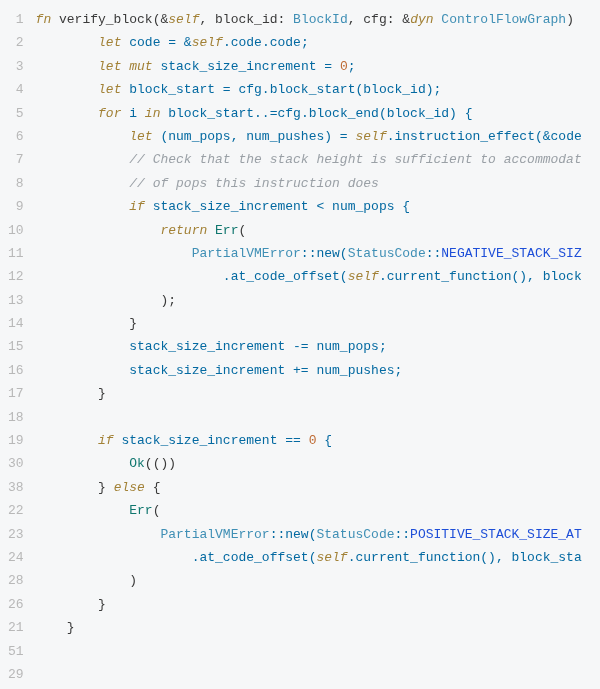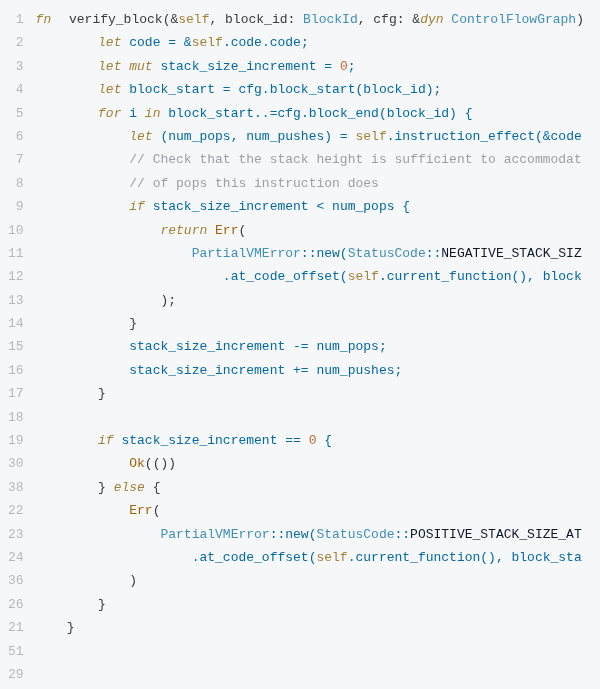--- a/index.html
+++ b/index.html
@@ -36,29 +36,29 @@
       flex: 1 1 auto;
       white-space: pre;
       overflow: hidden;
       color: #3a3a3a;
     }
     .code .line {
       display: block;
       height: 23.4px;
     }
     .kw { color: #a28136; font-style: italic; }
-    .fn-name { color: #3a3a3a; margin-left: 10px; }
-    .self { color: #a28136; }
+    .fn-name { color: #3a3a3a; }
+    .self { color: #a28136; font-style: italic; }
     .type { color: #3f8fb5; }
     .num { color: #be6a33; }
     .paren { color: #3a3a3a; }
-    .comment { color: #9aa0a6; }
+    .comment { color: #9aa0a6; font-style: italic; }
     .ident { color: #0369a1; }
-    .variant { color: #a16207; }
-    .constant { color: #0f172a; }
+    .variant { color: #0f766e; }
+    .constant { color: #1d4ed8; }
   </style>
 </head>
 <body>
 
 <div class="code-block">
   <div class="gutter">
       <span class="line-num">1</span>
       <span class="line-num">2</span>
       <span class="line-num">3</span>
       <span class="line-num">4</span>
@@ -75,20 +75,20 @@
       <span class="line-num">15</span>
       <span class="line-num">16</span>
       <span class="line-num">17</span>
       <span class="line-num">18</span>
       <span class="line-num">19</span>
       <span class="line-num">30</span>
       <span class="line-num">38</span>
       <span class="line-num">22</span>
       <span class="line-num">23</span>
       <span class="line-num">24</span>
-      <span class="line-num">36</span>
+      <span class="line-num">28</span>
       <span class="line-num">26</span>
       <span class="line-num">21</span>
       <span class="line-num">51</span>
       <span class="line-num">29</span>
     </div>
   <div class="code"><span class="line"><span class="kw">fn </span><span class="fn-name">verify_block</span><span class="paren">(&amp;</span><span class="self">self</span><span class="paren">, block_id: </span><span class="type">BlockId</span><span class="paren">, cfg: &amp;</span><span class="kw">dyn </span><span class="type">ControlFlowGraph</span><span class="paren">)</span></span><span class="line"><span>        </span><span class="kw">let</span><span class="ident"> code = &amp;</span><span class="self">self</span><span class="ident">.code.code;</span></span><span class="line"><span>        </span><span class="kw">let</span><span class="ident"> </span><span class="kw">mut</span><span class="ident"> stack_size_increment = </span><span class="num">0</span><span class="ident">;</span></span><span class="line"><span>        </span><span class="kw">let</span><span class="ident"> block_start = cfg.block_start(block_id);</span></span><span class="line"><span>        </span><span class="kw">for</span><span class="ident"> i </span><span class="kw">in</span><span class="ident"> block_start..=cfg.block_end(block_id) {</span></span><span class="line"><span>            </span><span class="kw">let</span><span class="ident"> (num_pops, num_pushes) = </span><span class="self">self</span><span class="ident">.instruction_effect(&amp;code</span></span><span class="line"><span>            </span><span class="comment">// Check that the stack height is sufficient to accommodat</span></span><span class="line"><span>            </span><span class="comment">// of pops this instruction does</span></span><span class="line"><span>            </span><span class="kw">if</span><span class="ident"> stack_size_increment &lt; num_pops {</span></span><span class="line"><span>                </span><span class="kw">return</span><span class="ident"> </span><span class="variant">Err</span><span class="paren">(</span></span><span class="line"><span>                    </span><span class="type">PartialVMError</span><span class="ident">::new(</span><span class="type">StatusCode</span><span class="ident">::</span><span class="constant">NEGATIVE_STACK_SIZ</span></span><span class="line"><span>                        </span><span class="ident">.at_code_offset(</span><span class="self">self</span><span class="ident">.current_function(), block</span></span><span class="line"><span>                </span><span class="paren">);</span></span><span class="line"><span>            </span><span class="paren">}</span></span><span class="line"><span>            </span><span class="ident">stack_size_increment -= num_pops;</span></span><span class="line"><span>            </span><span class="ident">stack_size_increment += num_pushes;</span></span><span class="line"><span>        </span><span class="paren">}</span></span><span class="line">&nbsp;</span><span class="line"><span>        </span><span class="kw">if</span><span class="ident"> stack_size_increment == </span><span class="num">0</span><span class="ident"> {</span></span><span class="line"><span>            </span><span class="variant">Ok</span><span class="paren">(())</span></span><span class="line"><span>        </span><span class="paren">} </span><span class="kw">else</span><span class="paren"> {</span></span><span class="line"><span>            </span><span class="variant">Err</span><span class="paren">(</span></span><span class="line"><span>                </span><span class="type">PartialVMError</span><span class="ident">::new(</span><span class="type">StatusCode</span><span class="ident">::</span><span class="constant">POSITIVE_STACK_SIZE_AT</span></span><span class="line"><span>                    </span><span class="ident">.at_code_offset(</span><span class="self">self</span><span class="ident">.current_function(), block_sta</span></span><span class="line"><span>            </span><span class="paren">)</span></span><span class="line"><span>        </span><span class="paren">}</span></span><span class="line"><span>    </span><span class="paren">}</span></span><span class="line">&nbsp;</span><span class="line">&nbsp;</span></div>
 </div>
 
 </body></html>

